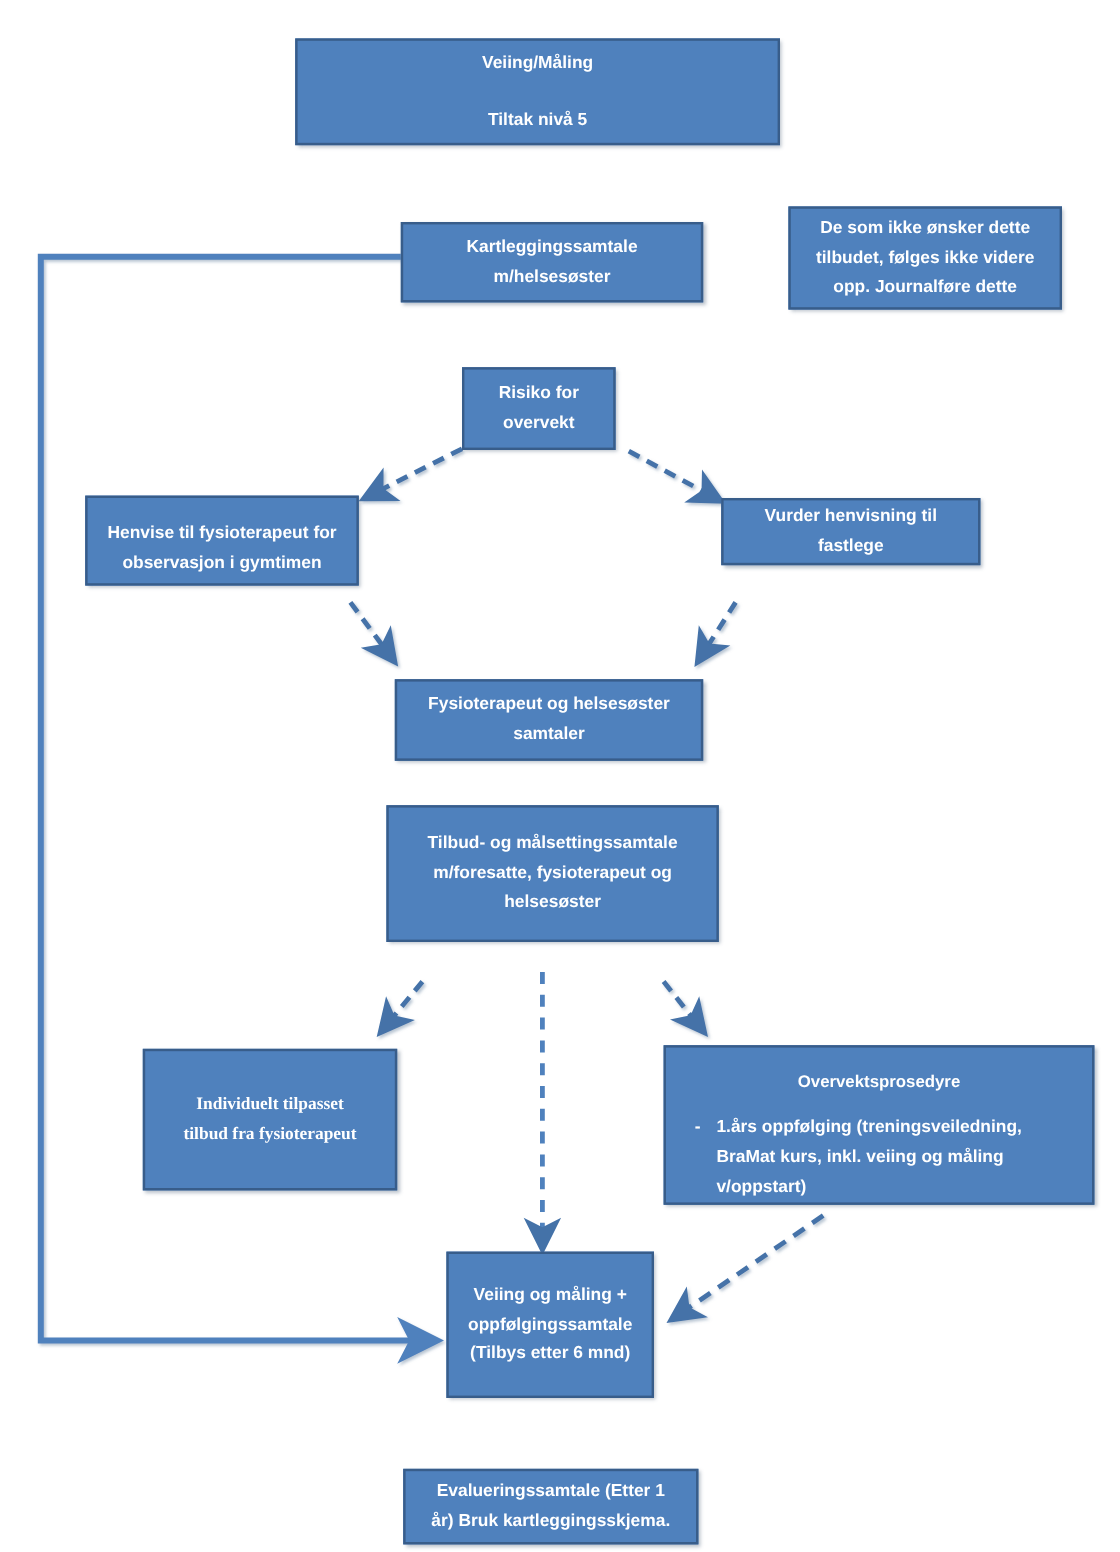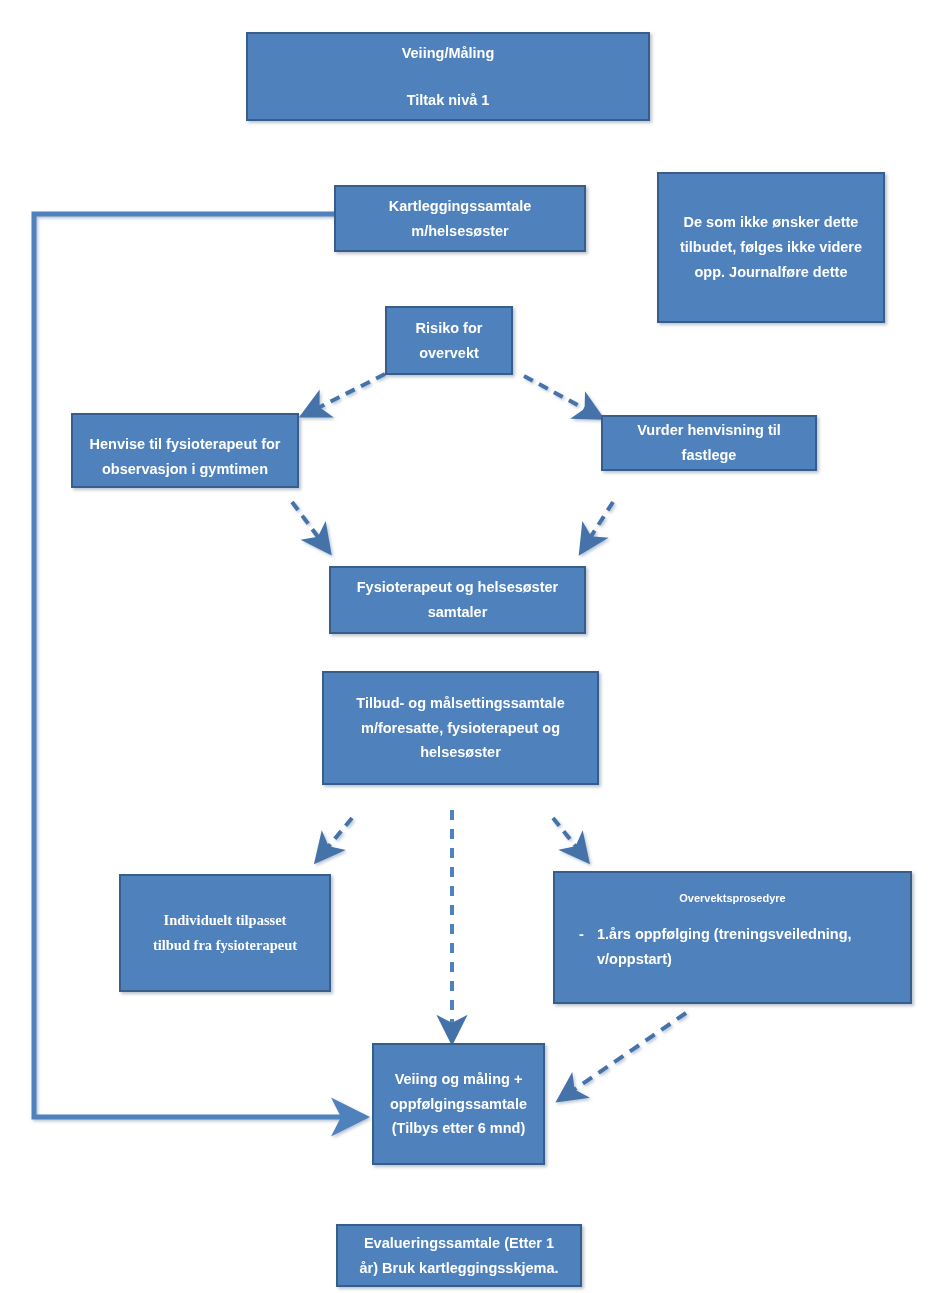--- a/index.html
+++ b/index.html
@@ -46,21 +46,21 @@
   .node.two-para .line + .line { margin-top: 22px; }
   .node.leftish {
     align-items: flex-start;
     text-align: left;
   }
   .proc-title {
     display: block;
     width: 100%;
     text-align: center;
     font-weight: bold;
-    font-size: 11px;
+    font-size: 14px;
   }
   .proc-body {
     display: flex;
     width: 100%;
     margin-top: 14px;
     font-size: 14.5px;
     line-height: 1.72;
     text-align: left;
   }
   .proc-dash {
@@ -141,29 +141,29 @@
       <path d="M334,214 L34,214 L34,1117 L360,1117" fill="none" stroke="#4F81BD" stroke-width="5" stroke-linejoin="miter" marker-end="url(#ah-solid)"></path>
     </g>
 
     <g filter="url(#softshadow)">
       <line x1="458" y1="1168" x2="458" y2="1218" stroke="#4F81BD" stroke-width="6" marker-end="url(#ah-solid)"></line>
     </g>
   </svg>
 
   <div class="node two-para" style="left:246px; top:32px; width:404px; height:89px;">
     <span class="line">Veiing/Måling</span>
-    <span class="line">Tiltak nivå 1</span>
+    <span class="line">Tiltak nivå 5</span>
   </div>
 
   <div class="node" style="left:334px; top:185px; width:252px; height:67px;">
     <span class="line">Kartleggingssamtale</span>
     <span class="line">m/helsesøster</span>
   </div>
 
-  <div class="node" style="left:657px; top:172px; width:228px; height:151px;">
+  <div class="node" style="left:657px; top:172px; width:228px; height:86px;">
     <span class="line">De som ikke ønsker dette</span>
     <span class="line">tilbudet, følges ikke videre</span>
     <span class="line">opp. Journalføre dette</span>
   </div>
 
   <div class="node" style="left:385px; top:306px; width:128px; height:69px;">
     <span class="line">Risiko for</span>
     <span class="line">overvekt</span>
   </div>
 
@@ -192,20 +192,21 @@
     <span class="line">Individuelt tilpasset</span>
     <span class="line">tilbud fra fysioterapeut</span>
   </div>
 
   <div class="node leftish" style="left:553px; top:871px; width:359px; height:133px; justify-content:flex-start; padding-top:16px;">
     <span class="proc-title">Overvektsprosedyre</span>
     <div class="proc-body">
       <span class="proc-dash">-</span>
       <span class="proc-text">
         <span class="line">1.års oppfølging (treningsveiledning,</span>
+        <span class="line">BraMat kurs, inkl. veiing og måling</span>
         <span class="line">v/oppstart)</span>
       </span>
     </div>
   </div>
 
   <div class="node" style="left:372px; top:1043px; width:173px; height:122px;">
     <span class="line">Veiing og måling +</span>
     <span class="line">oppfølgingssamtale</span>
     <span class="line">(Tilbys etter 6 mnd)</span>
   </div>

